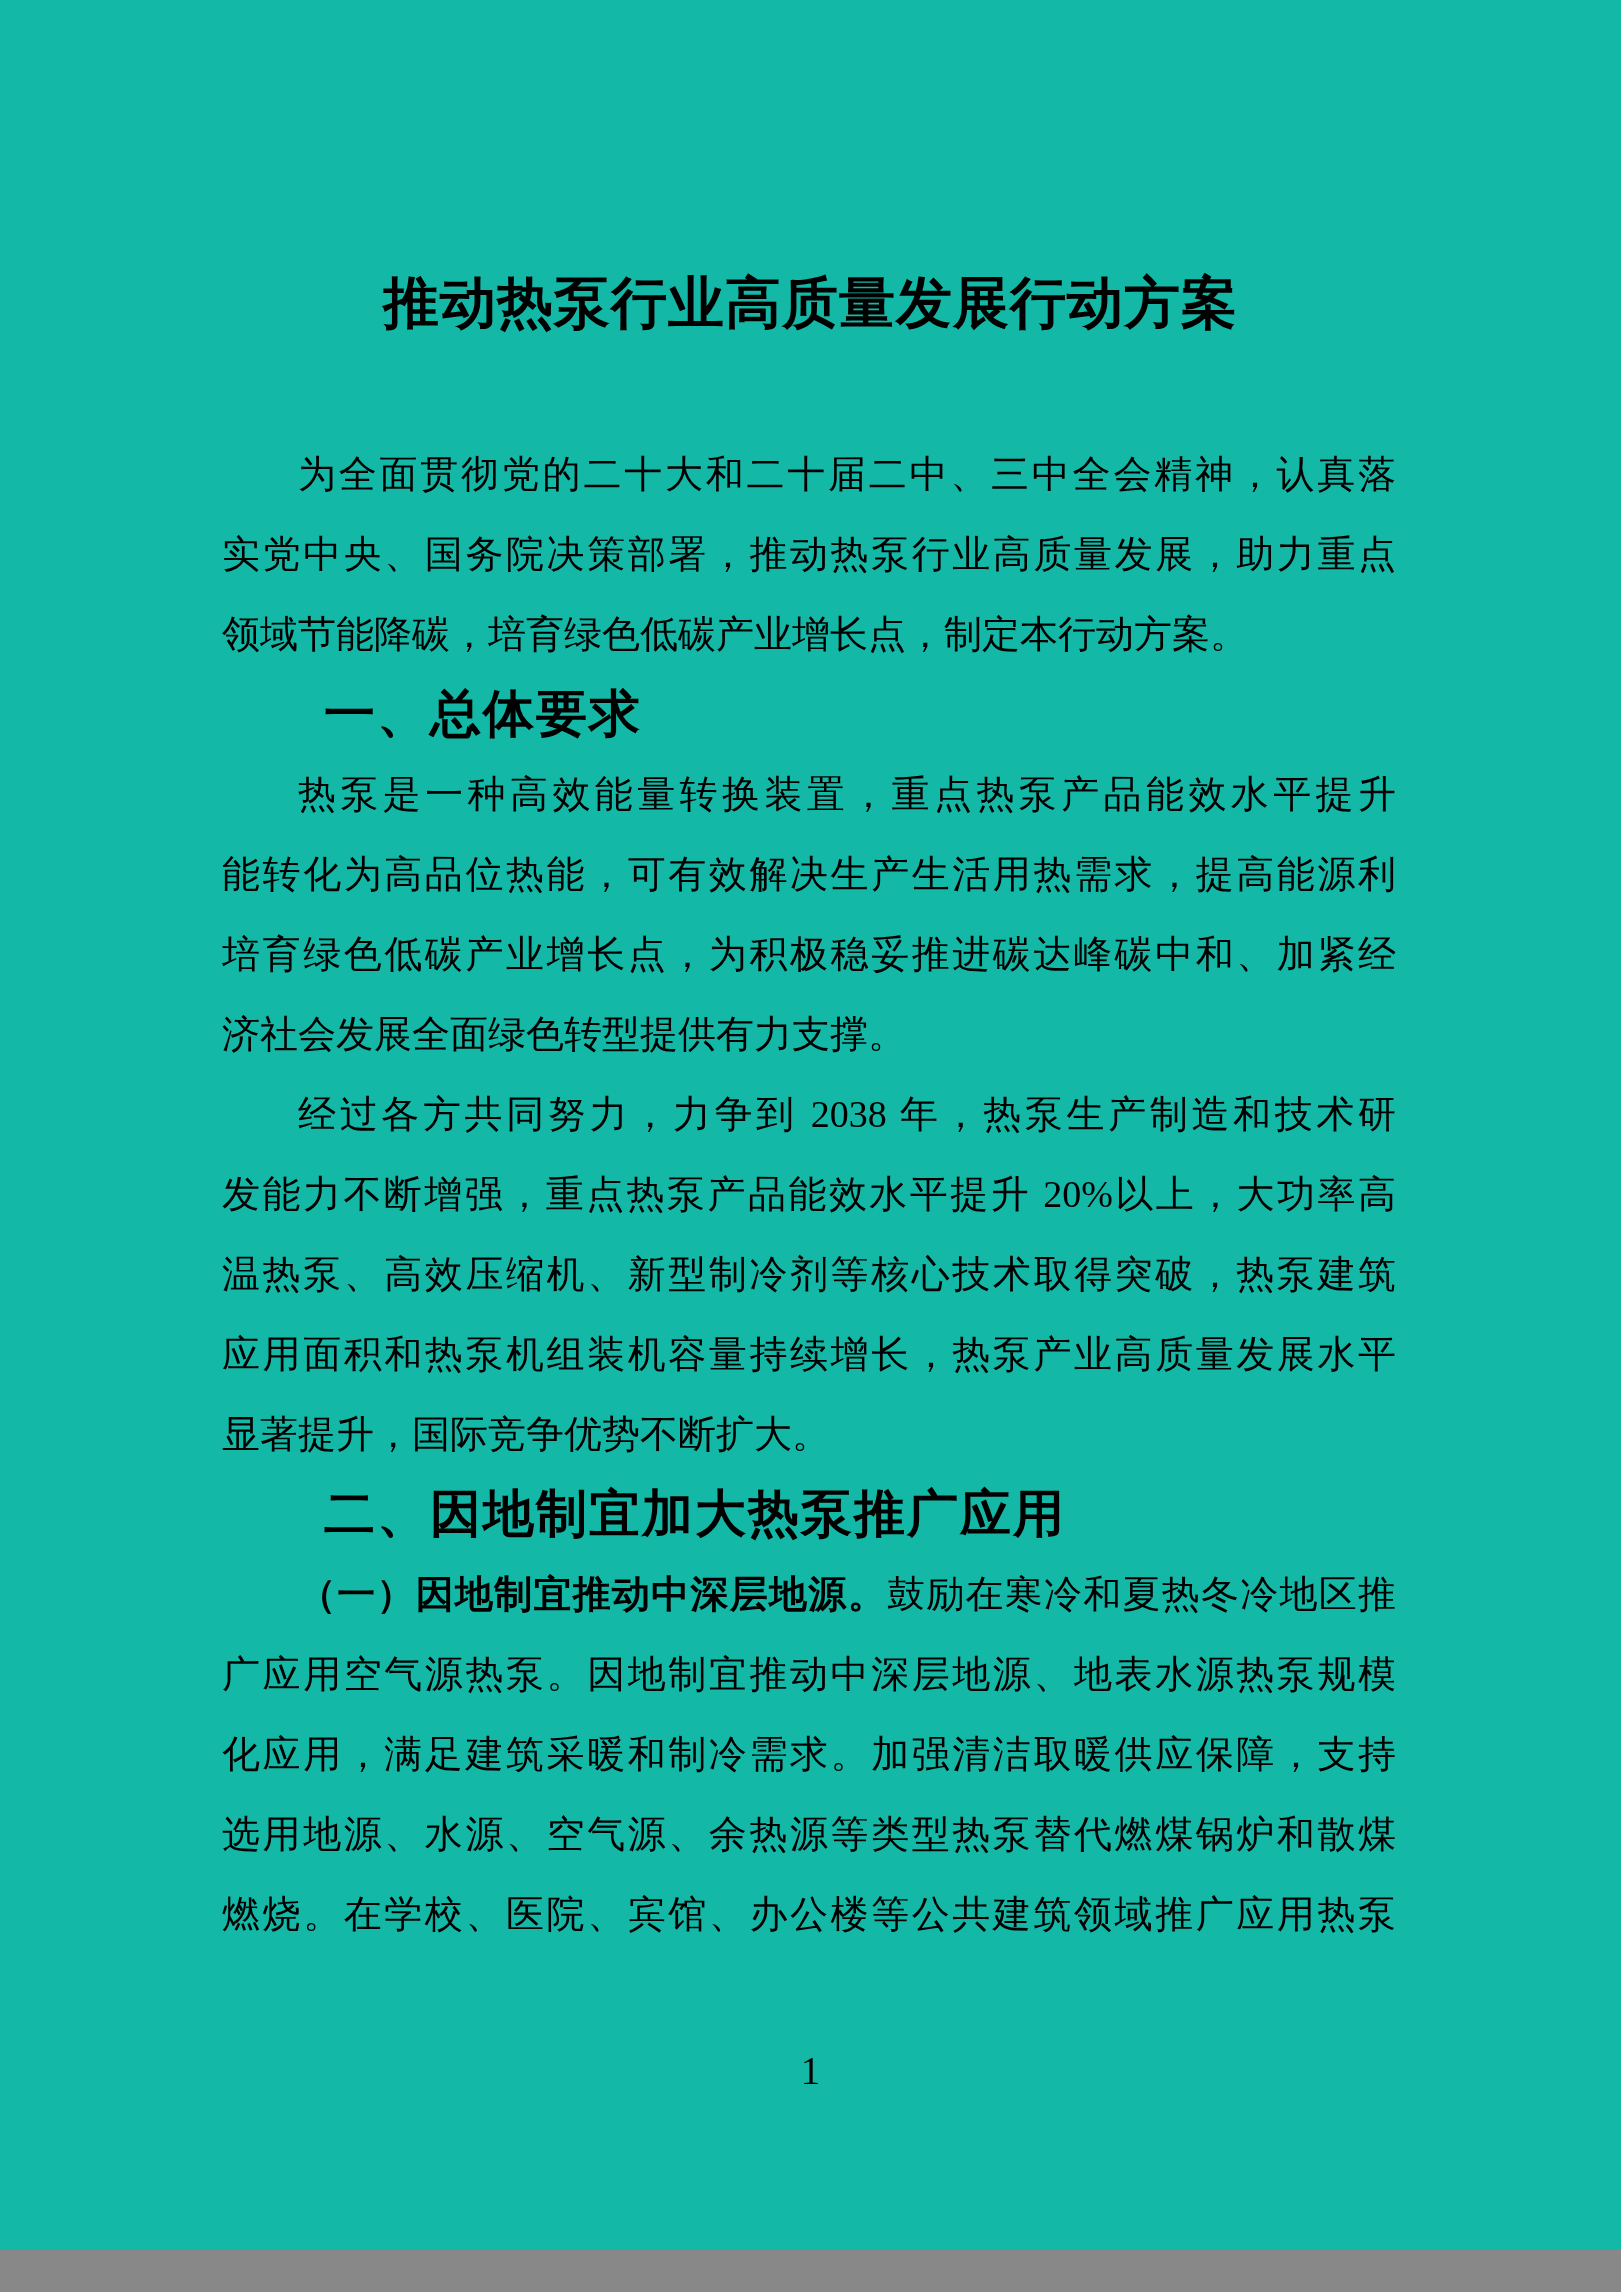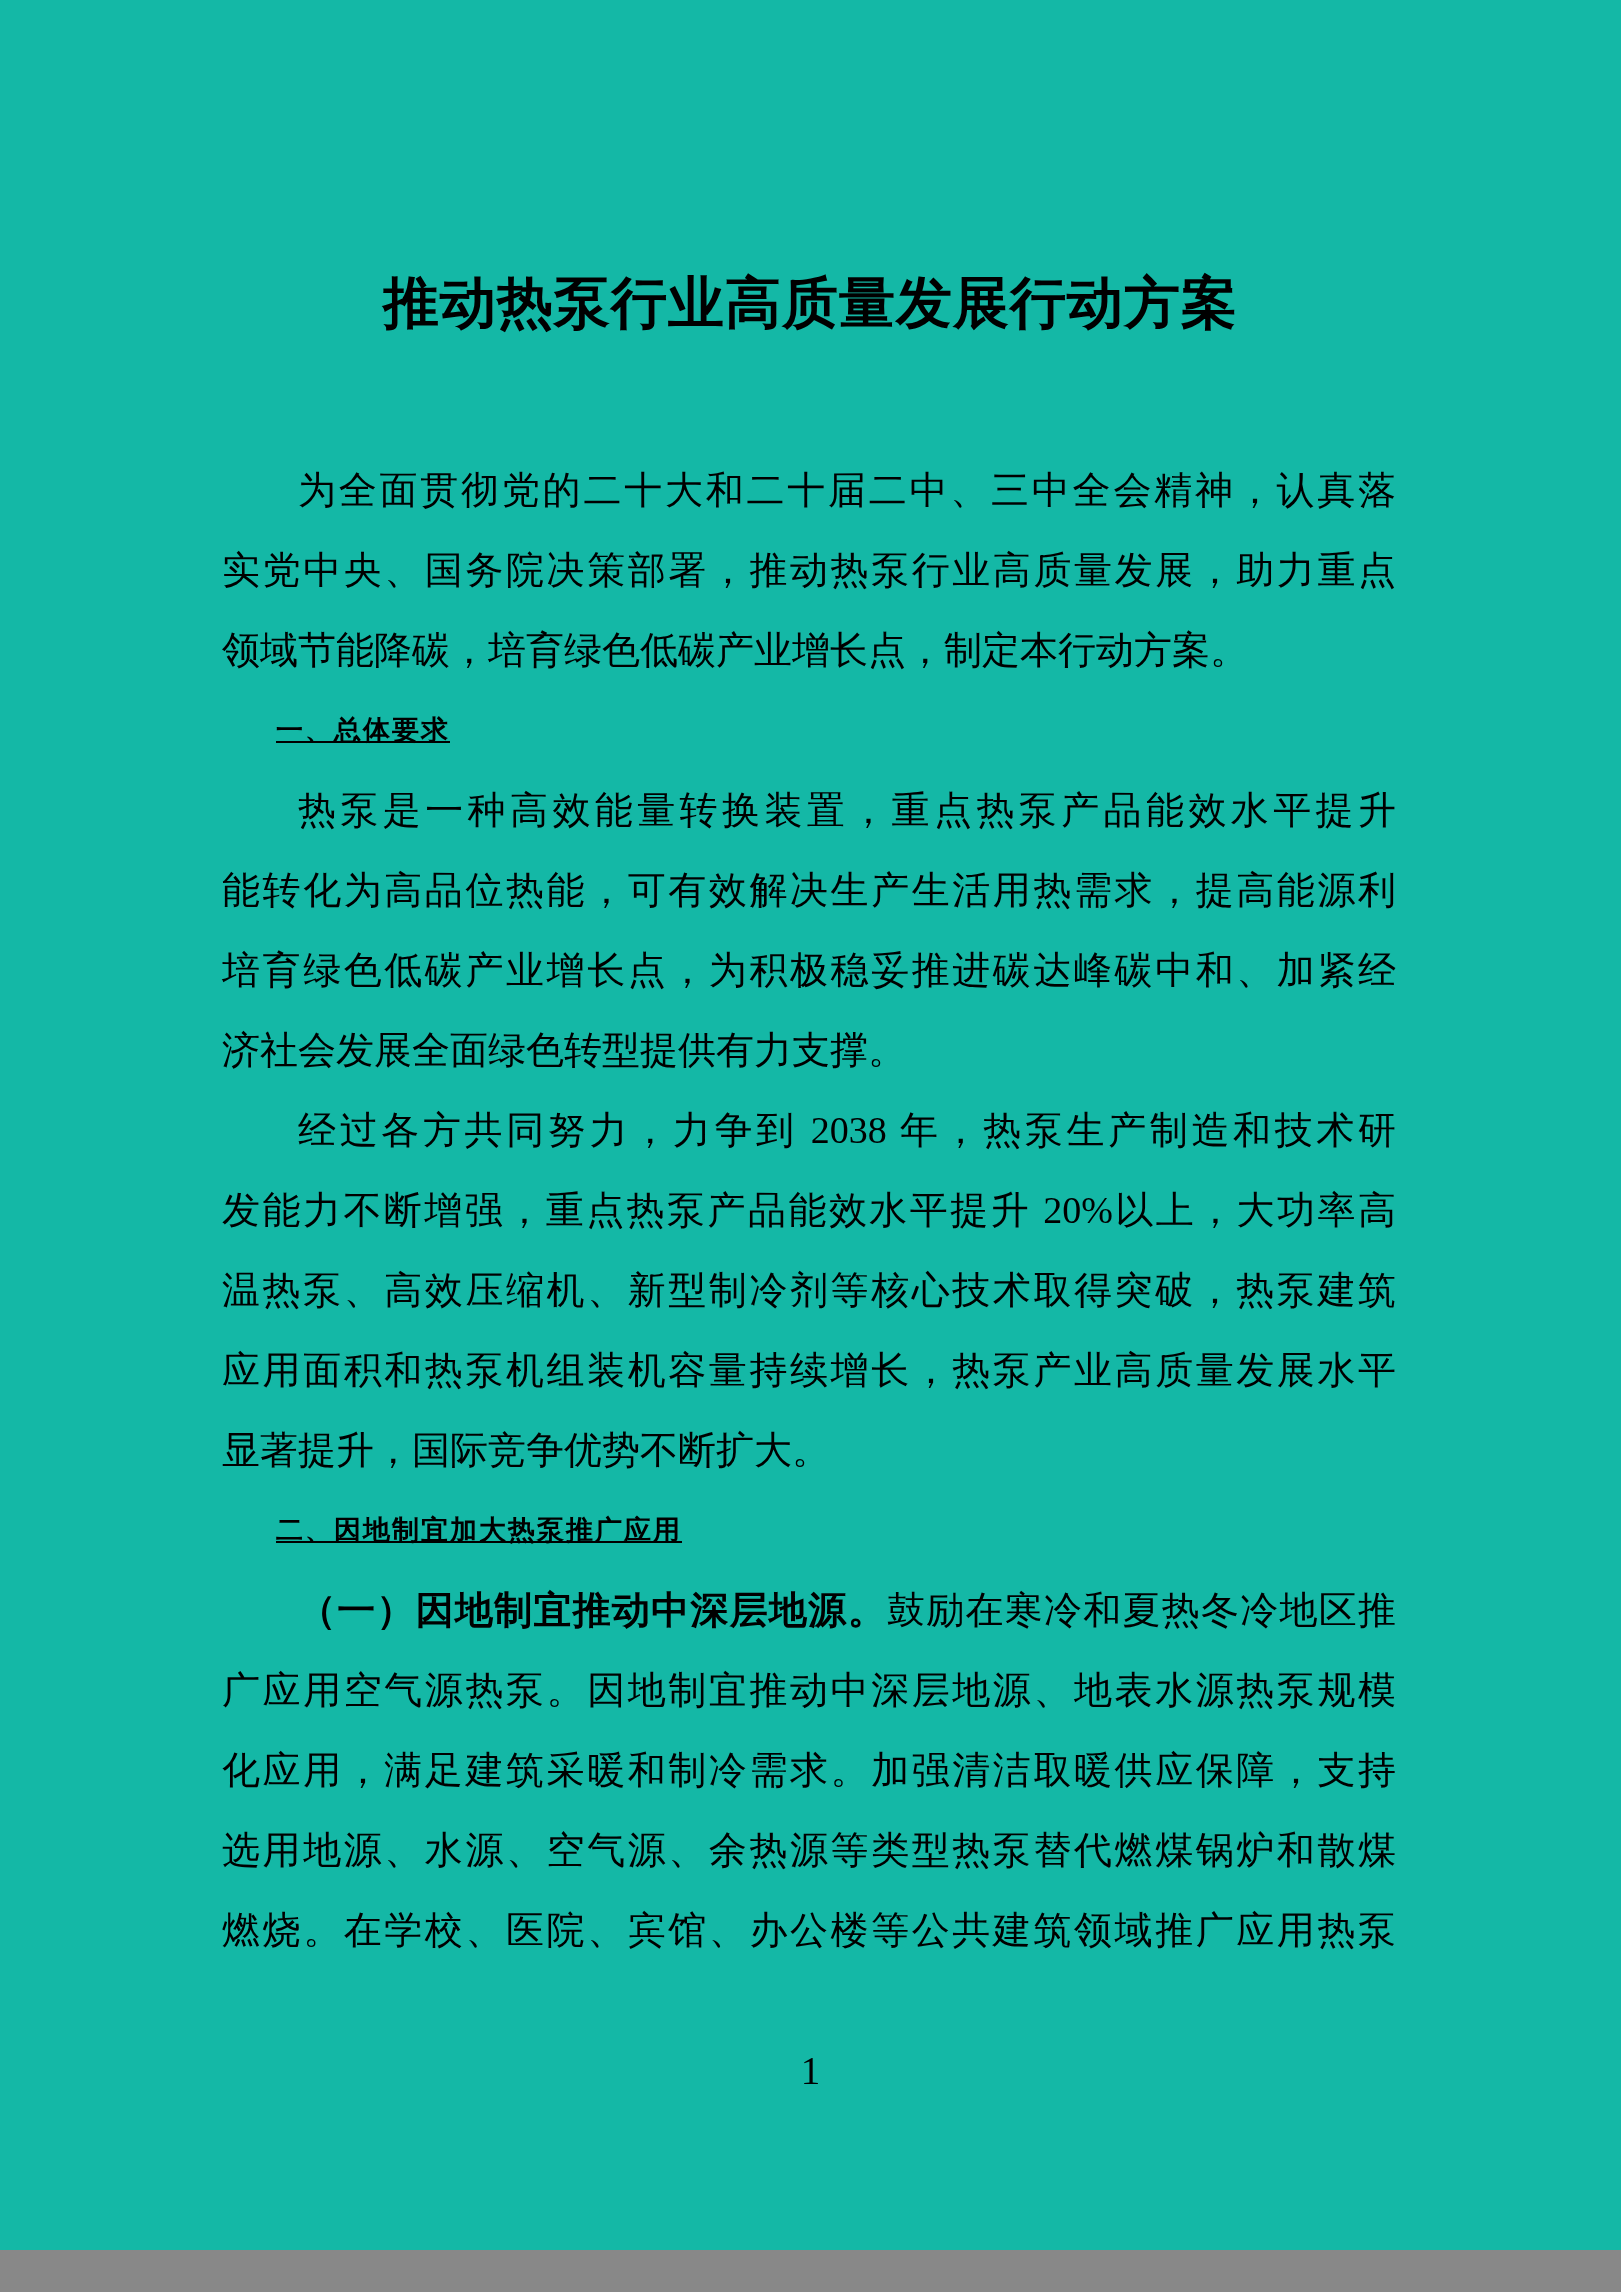--- a/index.html
+++ b/index.html
@@ -26,44 +26,43 @@
     text-align: center;
     font-size: 56px;
     line-height: 88px;
     font-weight: 700;
     letter-spacing: 1px;
     font-family: "Liberation Serif", "DejaVu Serif", serif;
   }
   .body-text {
     position: absolute;
     left: 222px;
-    top: 450px;
+    top: 434px;
     width: 1174px;
     font-size: 38px;
   }
   .line {
     height: 80px;
     line-height: 80px;
     white-space: nowrap;
   }
   .line.j {
     white-space: normal;
     text-align: justify;
     text-align-last: justify;
     text-justify: inter-character;
   }
   .line.indent {
     text-indent: 2em;
   }
   .line.h {
     font-family: "Liberation Sans", "DejaVu Sans", sans-serif;
     font-weight: 700;
-    font-size: 27px;
+    font-size: 51px;
     letter-spacing: 2px;
-    text-decoration: underline;
   }
   .lead {
     font-weight: 700;
   }
   .page-number {
     position: absolute;
     top: 2047px;
     left: 0;
     width: 100%;
     text-align: center;

